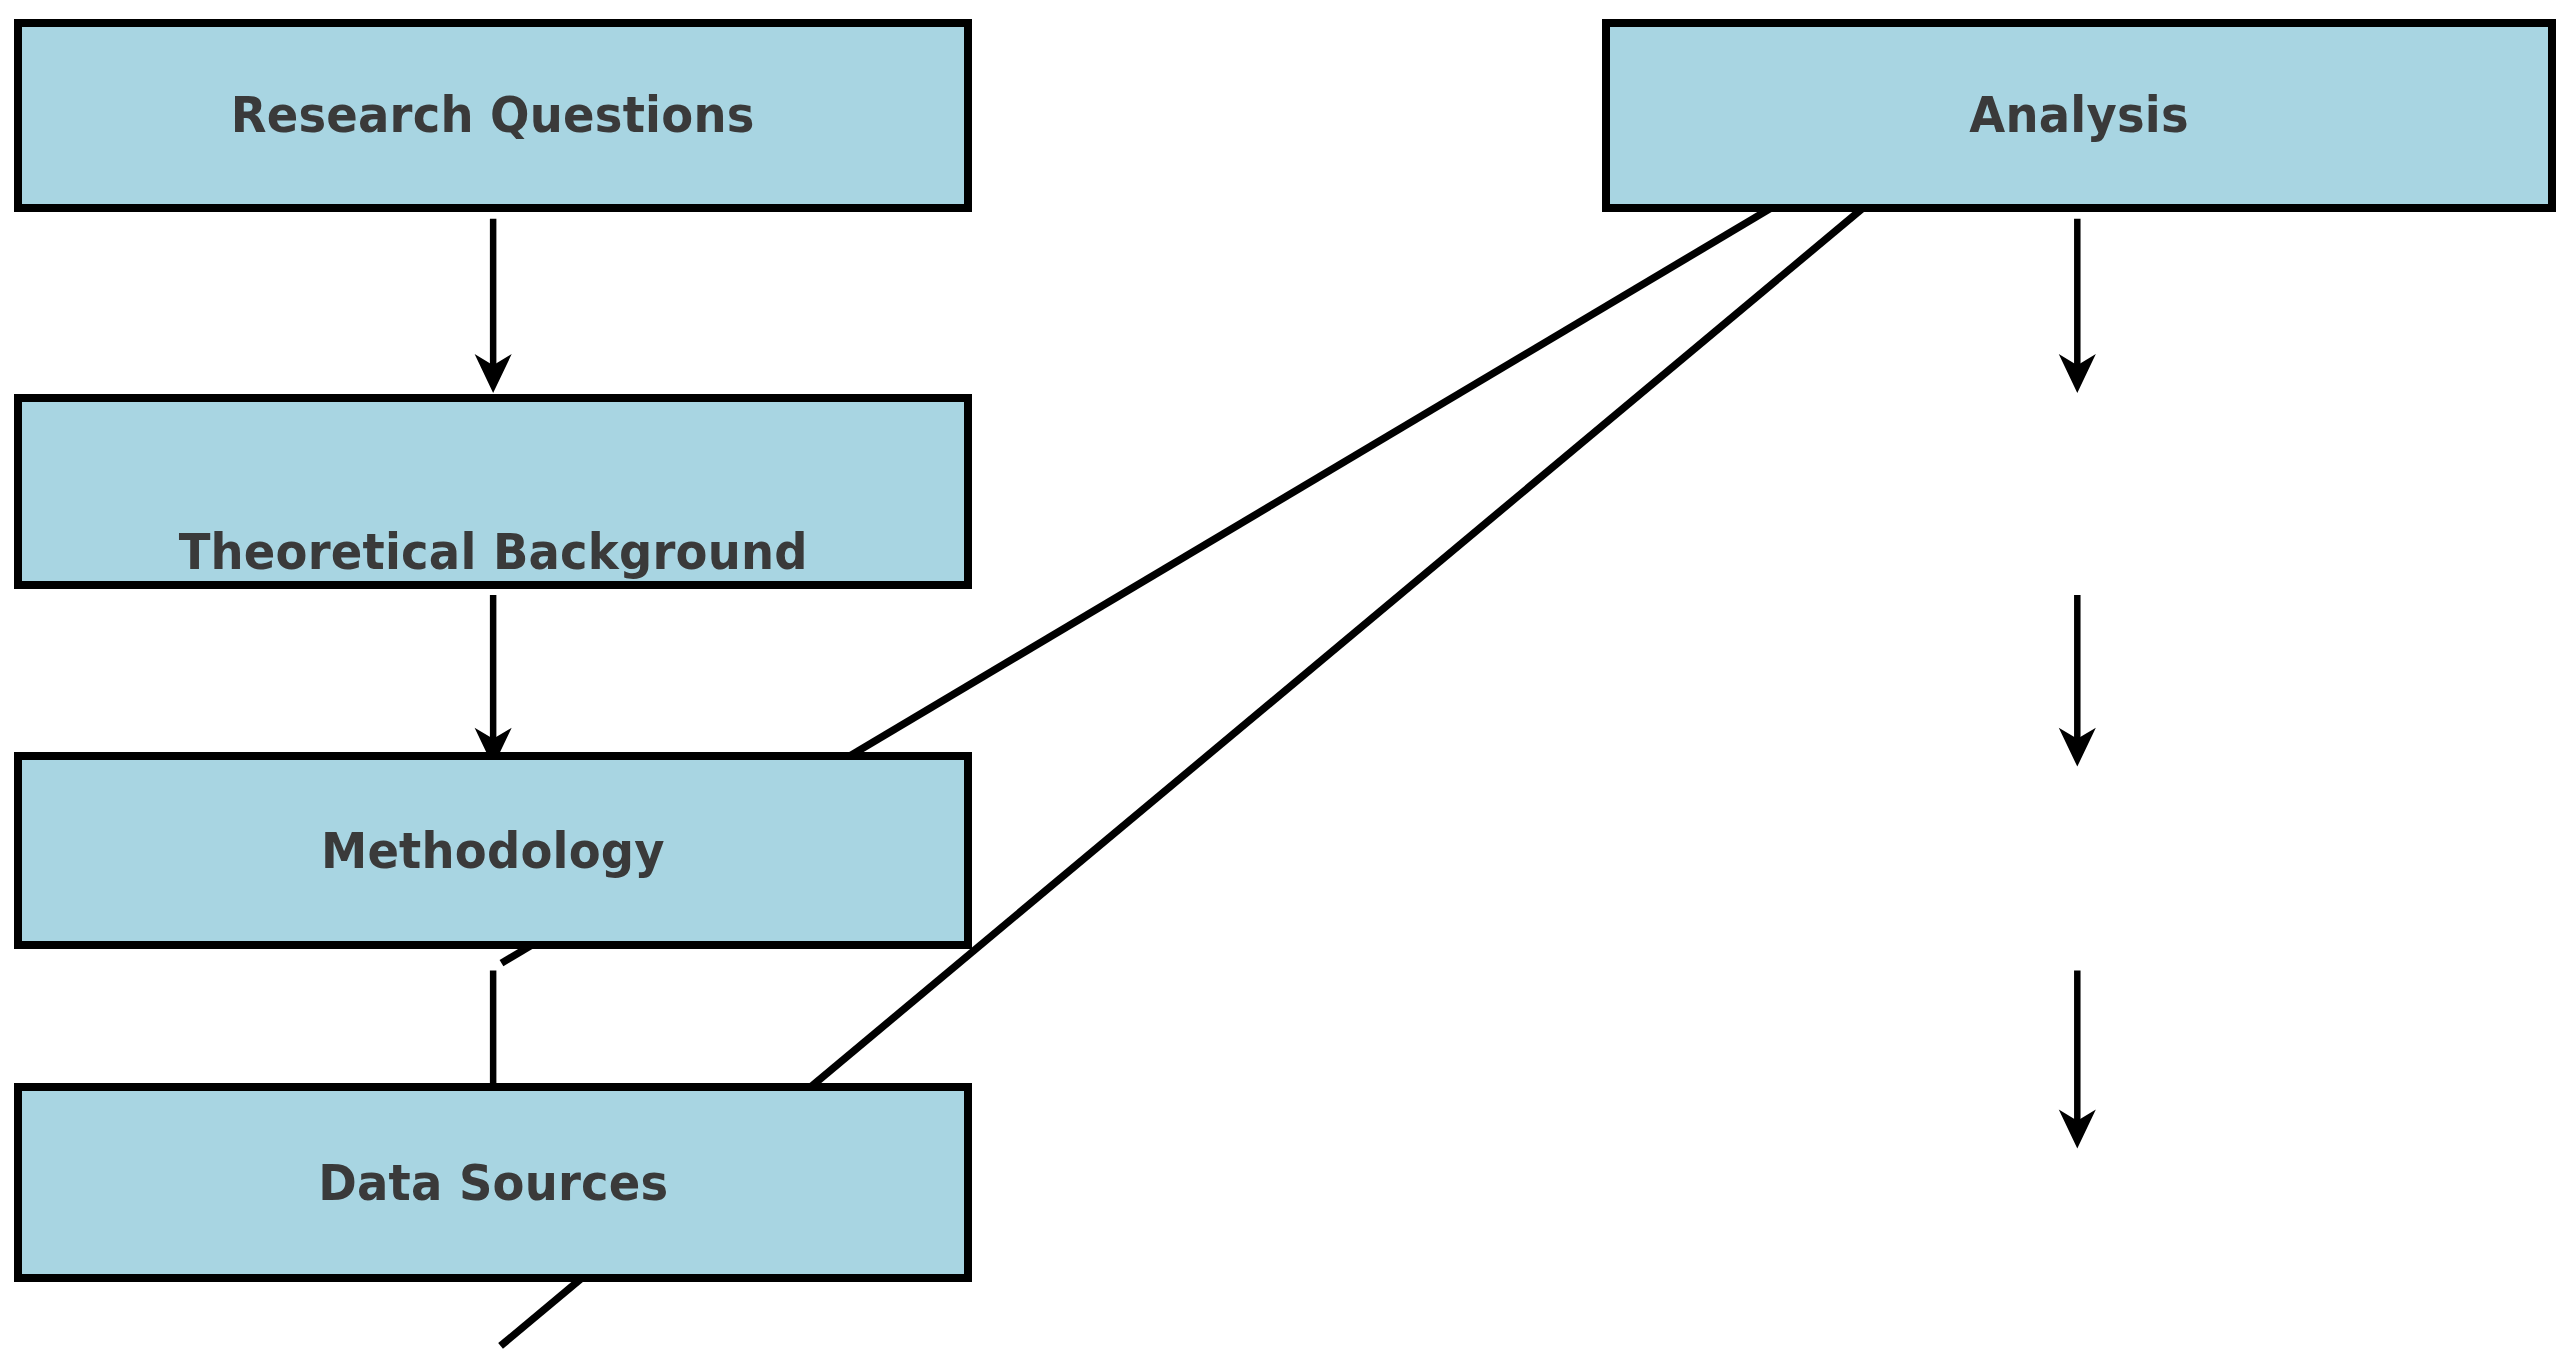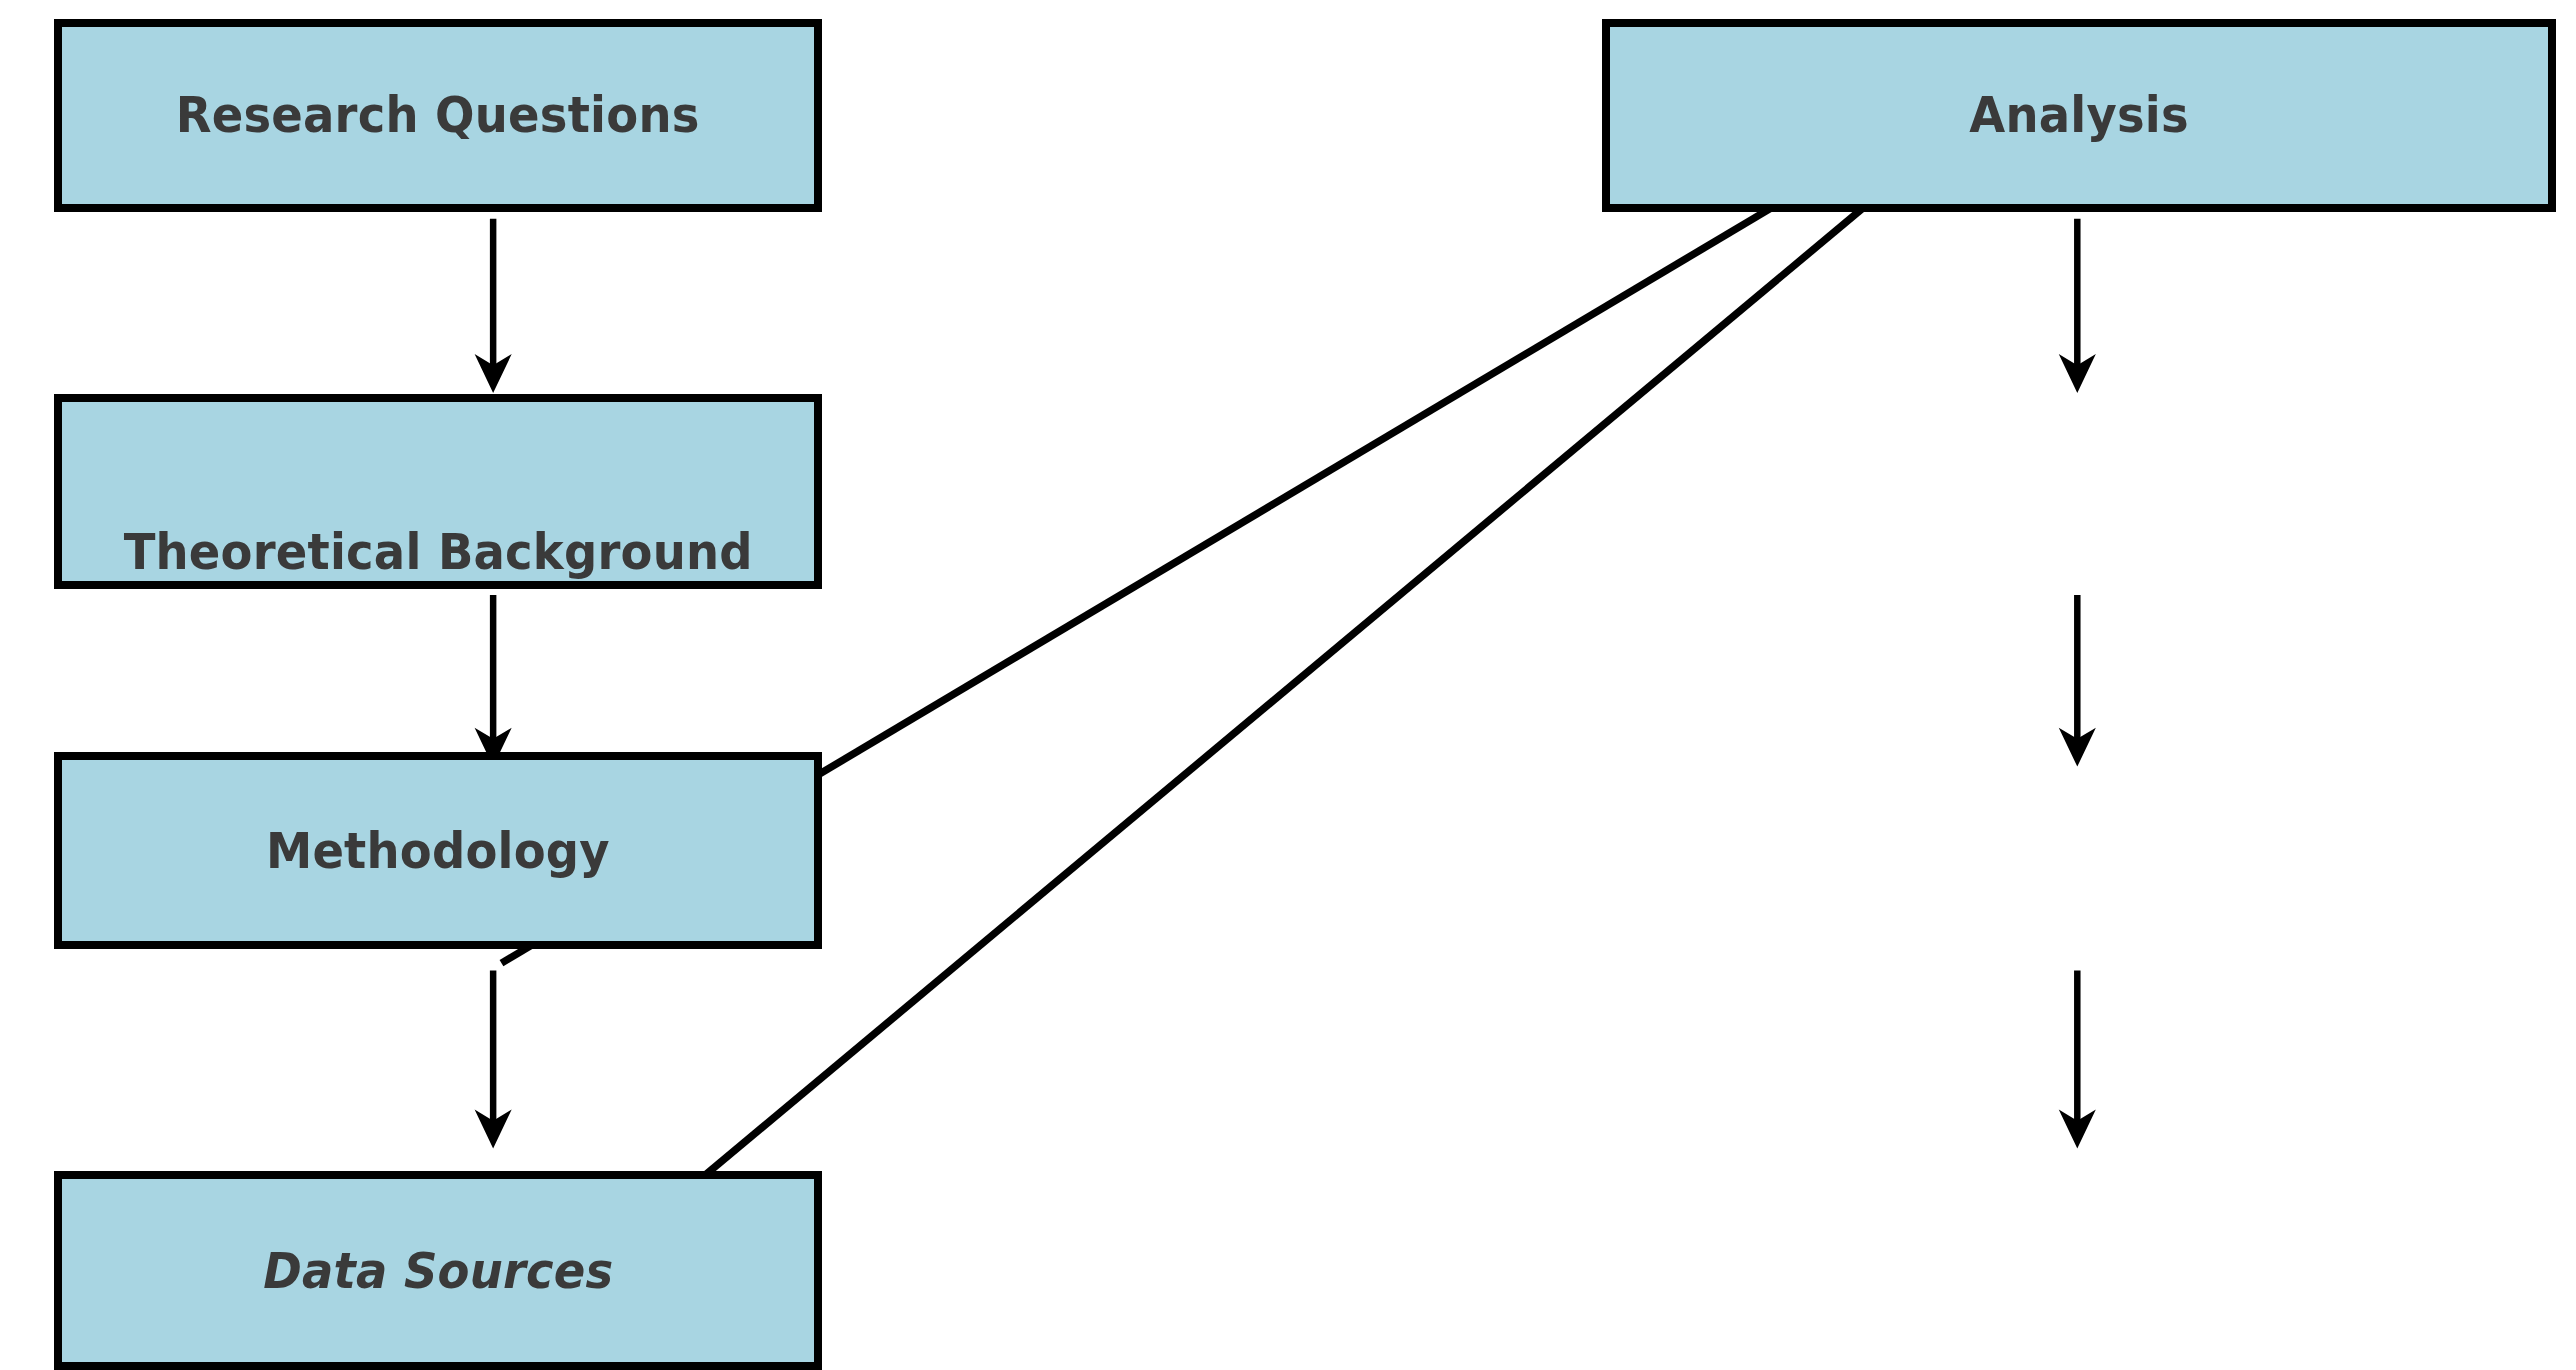--- a/index.html
+++ b/index.html
@@ -39,26 +39,26 @@
     font-family: "DejaVu Sans", sans-serif;
     font-weight: bold;
     font-size: 50px;
     color: #3a3a3a;
     letter-spacing: 0.2px;
     white-space: nowrap;
     transform: scaleX(0.93);
     transform-origin: center center;
   }
   
-  .col-left  { left: 14px;   width: 768px; margin-left: 40px; }
+  .col-left  { left: 14px;   width: 958px; }
   .col-right { left: 1602px; width: 954px; }
   .row-1 { top: 18.5px;   height: 193px; }
   .row-2 { top: 394px;  height: 195px; align-items: flex-end; }
   .row-3 { top: 752px;  height: 197px; }
-  .row-4 { top: 1171px; height: 199px; font-style: italic; }
+  .row-4 { top: 1083px; height: 199px; }
 </style>
 </head>
 <body>
 
 <div id="canvas">
 
   <svg id="edge-layer" viewBox="0 0 2779 1479" width="2576" height="1371" xmlns="http://www.w3.org/2000/svg">
 
     <g>
       <line x1="532" y1="236" x2="532" y2="400" stroke="#000000" stroke-width="7"></line>

